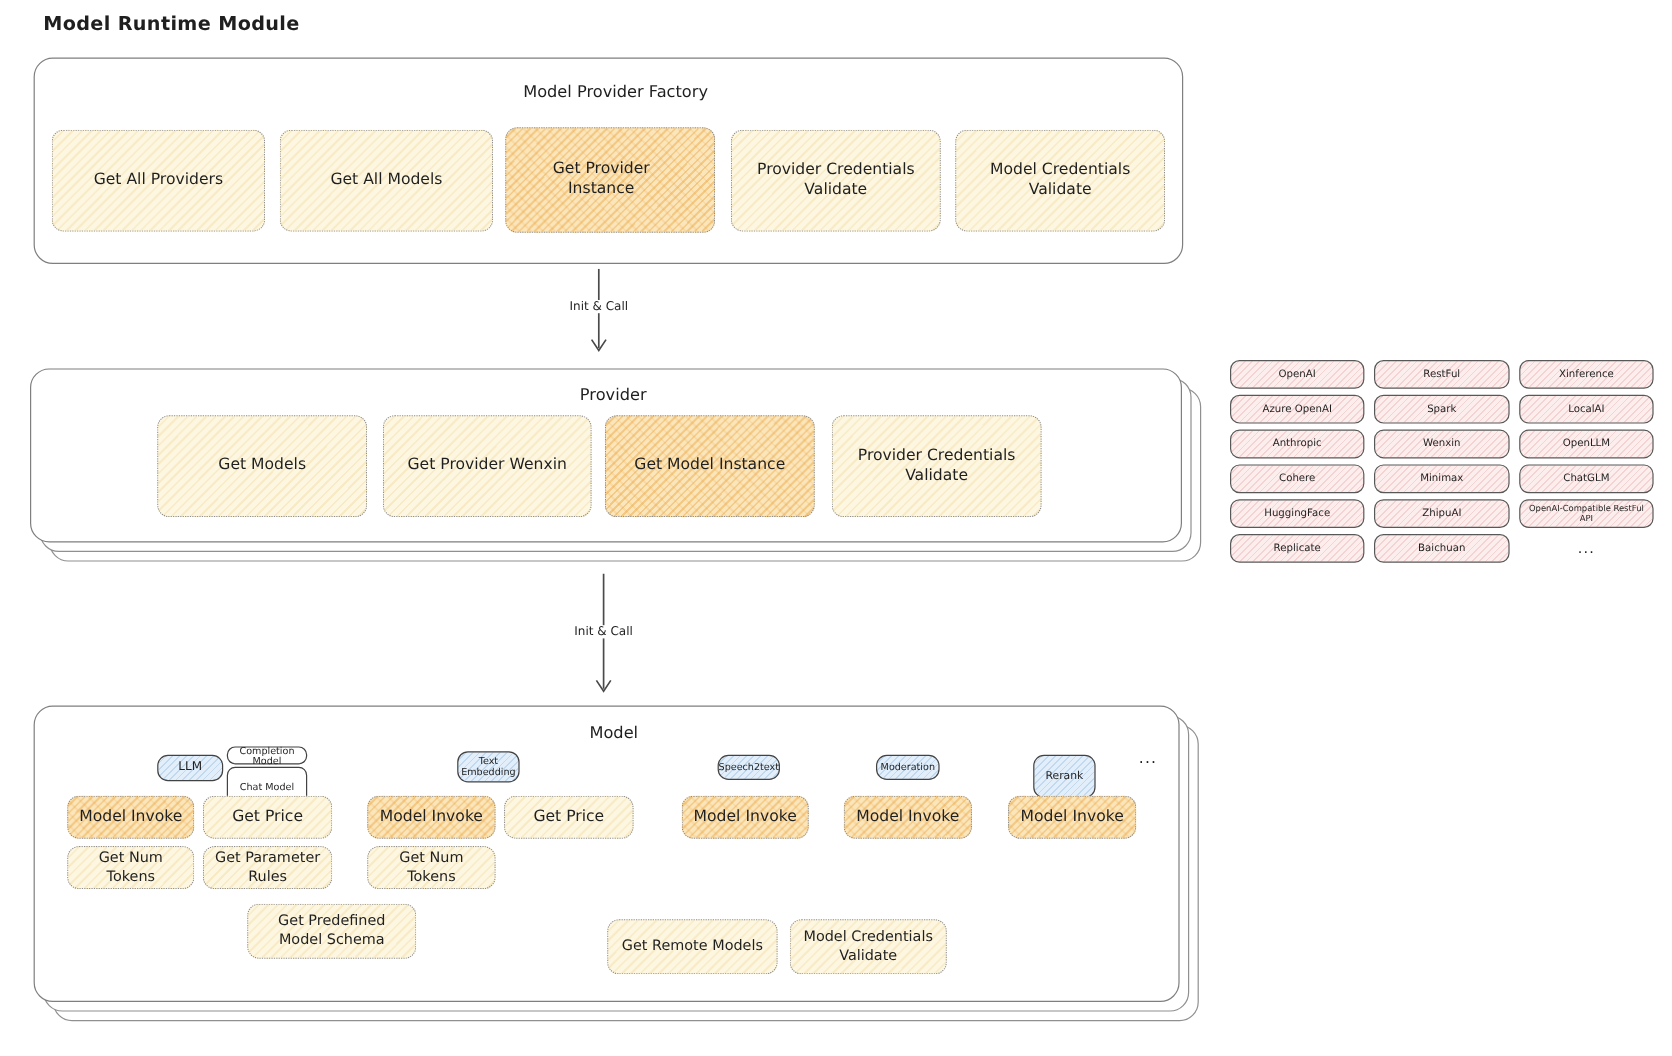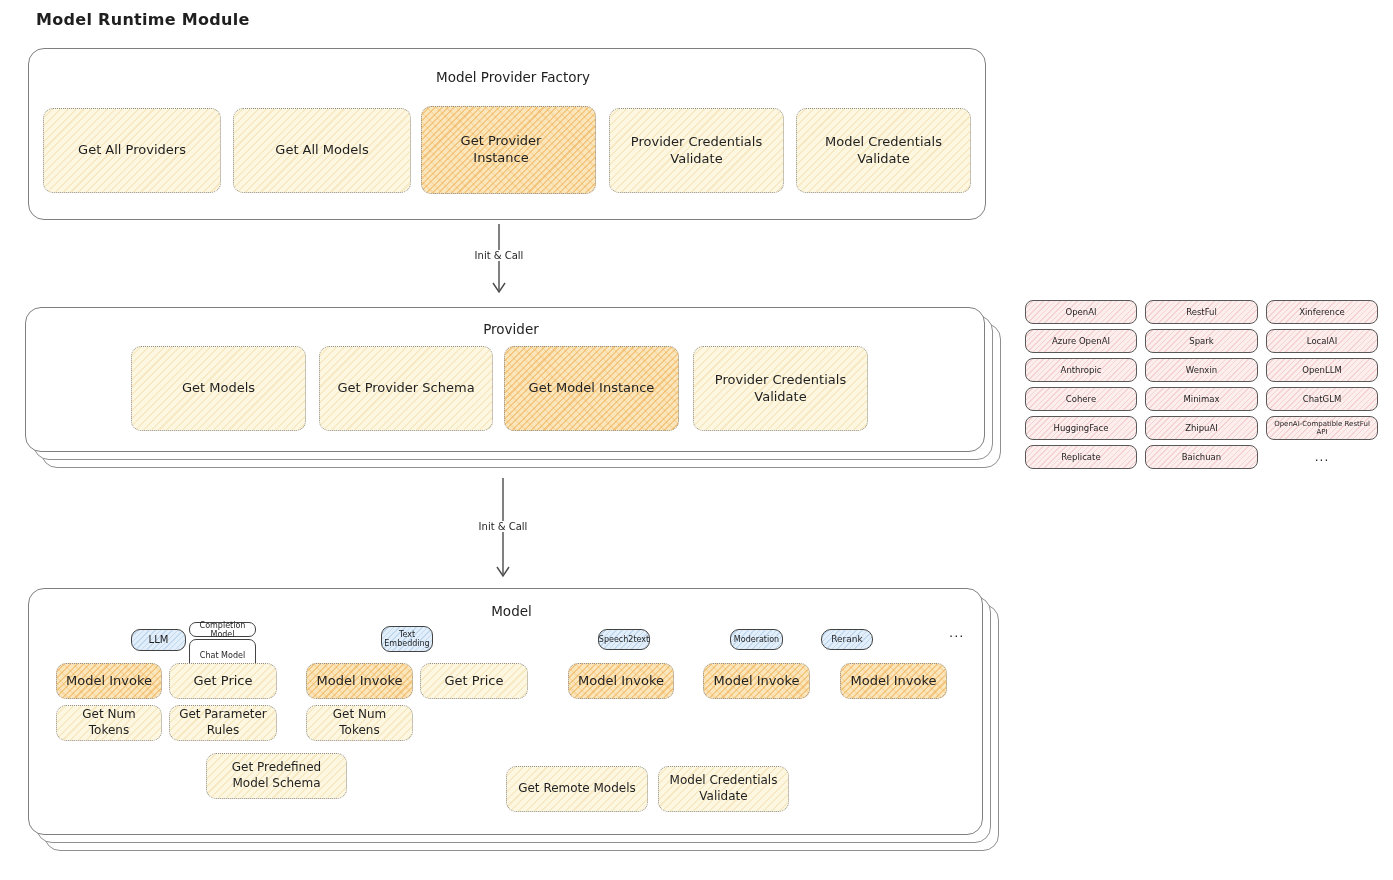--- a/index.html
+++ b/index.html
@@ -79,21 +79,21 @@
     <line x1="8" y1="0" x2="8" y2="66" stroke="#4a4a4a" stroke-width="1.4"></line>
     <polyline points="2,59 8,68 14,59" fill="none" stroke="#4a4a4a" stroke-width="1.4"></polyline>
   </svg>
   <div class="arrow-label" style="left:499px; top:250px;">Init &amp; Call</div>
 
   <div class="ghost" style="left:41px; top:323px; width:960px; height:145px;"></div>
   <div class="ghost" style="left:33px; top:315px; width:960px; height:145px;"></div>
   <div class="panel" style="left:25px; top:307px; width:960px; height:145px;">
     <div class="panel-title" style="top:13px;">Provider</div>
     <div class="fn" style="left:105px; top:38px; width:175px; height:85px;">Get Models</div>
-    <div class="fn" style="left:293px; top:38px; width:174px; height:85px;">Get Provider Schema</div>
+    <div class="fn" style="left:293px; top:38px; width:174px; height:85px;">Get Provider Wenxin</div>
     <div class="fn hl" style="left:478px; top:38px; width:175px; height:85px;">Get Model Instance</div>
     <div class="fn" style="left:667px; top:38px; width:175px; height:85px;">Provider Credentials Validate</div>
   </div>
 
   <div class="provider-grid">
     <div class="pbox">OpenAI</div>
     <div class="pbox">RestFul</div>
     <div class="pbox">Xinference</div>
     <div class="pbox">Azure OpenAI</div>
     <div class="pbox">Spark</div>
@@ -122,21 +122,21 @@
   <div class="ghost" style="left:36px; top:596px; width:955px; height:247px;"></div>
   <div class="panel" style="left:28px; top:588px; width:955px; height:247px;">
     <div class="panel-title" style="top:14px;">Model</div>
 
     <div class="tab llm" style="left:102px; top:40px; width:55px; height:22px;">LLM</div>
     <div class="subtab" style="left:160px; top:33px; width:67px; height:15px;">Completion Model</div>
     <div class="subtab" style="left:160px; top:50px; width:67px; height:32px;">Chat Model</div>
     <div class="tab" style="left:352px; top:37px; width:52px; height:26px;">Text Embedding</div>
     <div class="tab" style="left:569px; top:40px; width:52px; height:21px;">Speech2text</div>
     <div class="tab" style="left:701px; top:40px; width:53px; height:21px;">Moderation</div>
-    <div class="tab" style="left:792px; top:40px; width:52px; height:21px; font-size:9px;border-radius:10px;">Rerank</div>
+    <div class="tab" style="left:832px; top:40px; width:52px; height:36px; font-size:9px;">Rerank</div>
     <div class="dots" style="left:920px; top:36px;">...</div>
 
     <div class="fn hl" style="left:27px; top:74px; width:106px; height:36px;">Model Invoke</div>
     <div class="fn" style="left:140px; top:74px; width:108px; height:36px;">Get Price</div>
     <div class="fn hl" style="left:277px; top:74px; width:107px; height:36px;">Model Invoke</div>
     <div class="fn" style="left:391px; top:74px; width:108px; height:36px;">Get Price</div>
     <div class="fn hl" style="left:539px; top:74px; width:106px; height:36px;">Model Invoke</div>
     <div class="fn hl" style="left:674px; top:74px; width:107px; height:36px;">Model Invoke</div>
     <div class="fn hl" style="left:811px; top:74px; width:107px; height:36px;">Model Invoke</div>
 

